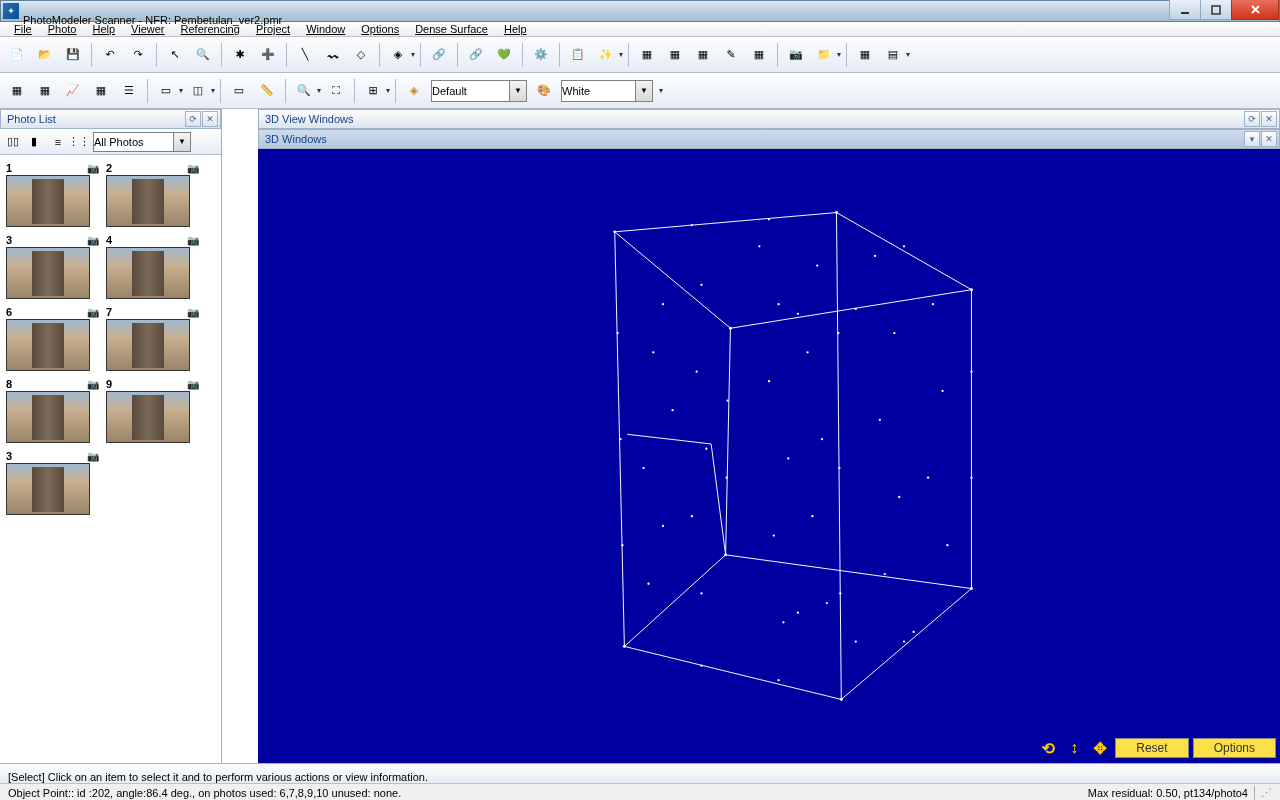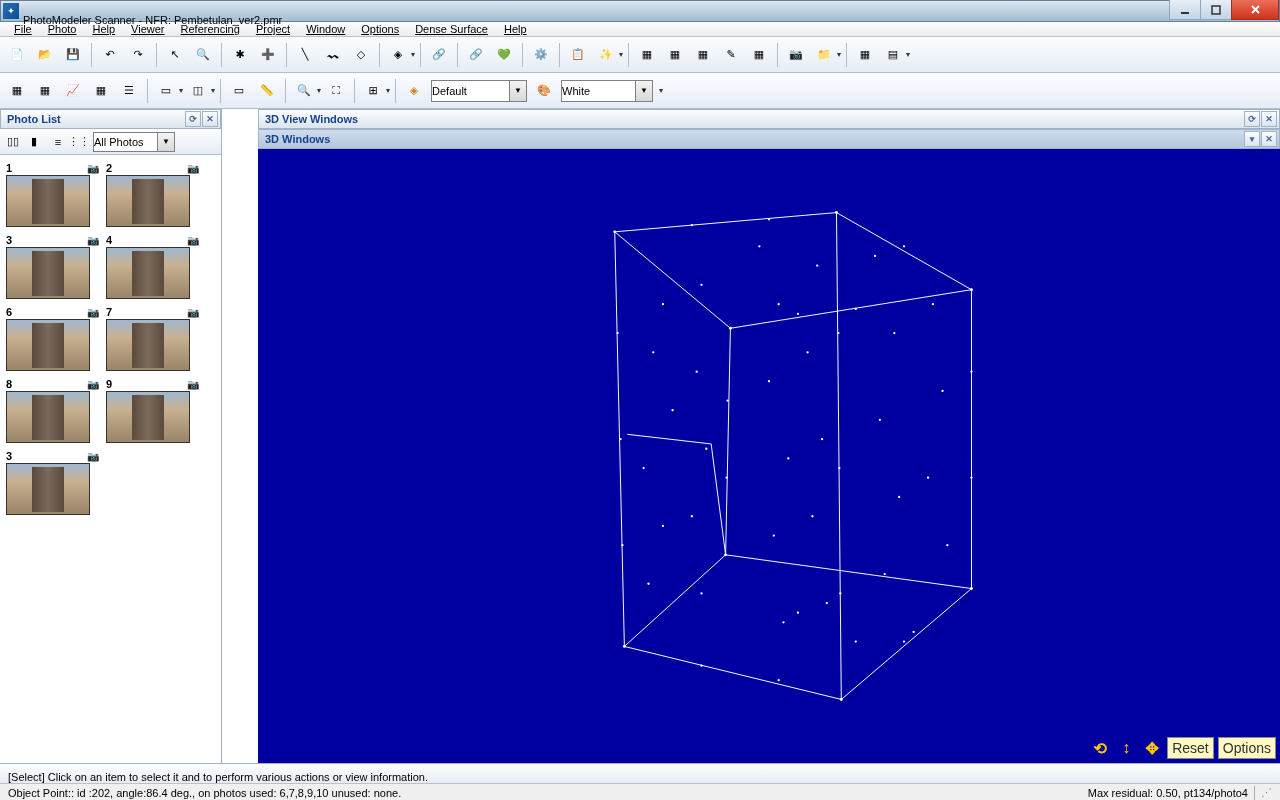--- a/index.html
+++ b/index.html
@@ -12,39 +12,39 @@
 .titlebar .winbtn.close { background:linear-gradient(to bottom,#e96f5c,#d0321a); border-color:#a03020; color:#fff; width:48px; border-top-right-radius:0; }
 .menubar { height:15px; background:linear-gradient(to bottom,#fdfdfd,#ecedef); border-bottom:1px solid #c0c0c0; display:flex; align-items:center; padding:4px 6px; }
 .menubar .menu-item { padding:3px 8px; text-decoration:underline; color:#000; cursor:default; }
 .toolbar { height:36px; background:linear-gradient(to bottom,#fcfdff,#e6ecf5); border-bottom:1px solid #b0bccb; display:flex; align-items:center; padding:0 4px; gap:2px; }
 .toolbar .tbtn { width:26px; height:26px; display:flex; align-items:center; justify-content:center; border:1px solid transparent; border-radius:2px; }
 .toolbar .sep { width:1px; height:24px; background:#b0bccb; margin:0 3px; }
 .drop-arrow { font-size:8px; color:#333; margin-left:-2px; }
 .combo { height:22px; border:1px solid #808080; background:#fff; display:flex; align-items:center; padding:0 0; position:relative; margin:0 2px; }
 .combo .combo-btn { position:absolute; right:0; top:0; bottom:0; width:17px; border-left:1px solid #808080; background:linear-gradient(to bottom,#f4f4f4,#d8d8d8); display:flex; align-items:center; justify-content:center; font-size:8px; }
 .content { display:flex; height:654px; }
-.panel-header { height:20px; background:linear-gradient(to bottom,#fdfdfd,#dce4ed); border:1px solid #9fb2c8; display:flex; align-items:center; padding:0 6px; color:#15428b; font-weight:700; position:relative; }
+.panel-header { height:20px; background:linear-gradient(to bottom,#fdfdfd,#dce4ed); border:1px solid #9fb2c8; display:flex; align-items:center; padding:0 6px; color:#15428b; font-weight:400; position:relative; }
 .panel-header .hbtns { position:absolute; right:2px; top:1px; display:flex; gap:1px; }
 .panel-header .hbtn { width:16px; height:16px; border:1px solid #9fb2c8; background:linear-gradient(to bottom,#fdfdfd,#dbe4ee); display:flex; align-items:center; justify-content:center; font-size:9px; color:#4a6a90; }
 .photo-list { width:222px; display:flex; flex-direction:column; border-right:1px solid #9fb2c8; background:#fff;}
 .photo-toolbar { height:26px; background:linear-gradient(to bottom,#fdfdfd,#e6ecf5); border-bottom:1px solid #b0bccb; display:flex; align-items:center; padding:0 4px; gap:3px; }
 .photo-toolbar .ptbtn { width:18px; height:18px; display:flex; align-items:center; justify-content:center; }
 .thumbs { flex:1; padding:6px; display:flex; flex-wrap:wrap; gap:6px; align-content:flex-start; overflow:auto; }
 .thumb-wrap { width:94px; }
 .thumb-label { display:flex; align-items:center; height:14px; }
 .thumb-label .num { font-weight:bold; font-size:11px; }
 .thumb-label .cam-icon { margin-left:auto; font-size:10px; }
 .thumb { width:84px; height:52px; background:linear-gradient(to bottom,#a0b8d0 0%,#c8b090 35%,#9a8468 100%); border:1px solid #333; position:relative; }
 .thumb .pillar { position:absolute; left:30%; top:5%; width:40%; height:90%; background:linear-gradient(to right,#5a4a3e,#7a6a5a,#5a4a3e); }
 .viewer-col { flex:1; display:flex; flex-direction:column;margin-left:36px; }
 .viewer-3d { flex:1; background:#0000a0; position:relative; overflow:hidden; }
 svg.cube { position:absolute; top:0; left:0; width:100%; height:100%; }
 .view-ctrls { position:absolute; right:4px; bottom:4px; display:flex; gap:4px; align-items:center; }
 .view-ctrls .vbtn { width:22px; height:22px; display:flex; align-items:center; justify-content:center; color:#ffc800; font-size:16px; font-weight:bold; }
-.view-ctrls .txtbtn { background:#fef9c3; border:1px solid #888; padding:2px 4px; font-size:14px; color:#333; }
+.view-ctrls .txtbtn { background:#fde047; border:1px solid #888; padding:2px 20px; font-size:12px; color:#333; }
 .status1 { height:20px; border-top:1px solid #9fb2c8; background:linear-gradient(to bottom,#fdfdfd,#e6ecf5); display:flex; align-items:flex-end; padding:0 8px; }
 .status2 { height:18px; background:#f0f0f0; display:flex; align-items:center; padding:0 8px; border-top:1px solid #c0c0c0; }
 .status2 .right { margin-left:auto; display:flex; align-items:center; gap:6px; }
 </style>
 </head>
 <body>
 
 <div class="titlebar">
   <div class="app-icon">✦</div>
   <div class="title-text">PhotoModeler Scanner - NFR: Pembetulan_ver2.pmr</div>
@@ -171,21 +171,21 @@
         <div class="hbtn">⟳</div>
         <div class="hbtn">✕</div>
       </div>
     </div>
     <div class="photo-toolbar">
       <div class="ptbtn">▯▯</div>
       <div class="ptbtn">▮</div>
       <div class="sep" style="height:18px"></div>
       <div class="ptbtn">≡</div>
       <div class="ptbtn">⋮⋮</div>
-      <div class="combo" style="width:82px;height:20px">
+      <div class="combo" style="width:98px;height:20px">
         <span>All Photos</span>
         <div class="combo-btn">▼</div>
       </div>
     </div>
     <div class="thumbs">
       <div class="thumb-wrap">
           <div class="thumb-label">
             <span class="num">1</span>
             <span class="cam-icon">📷</span>
           </div>

